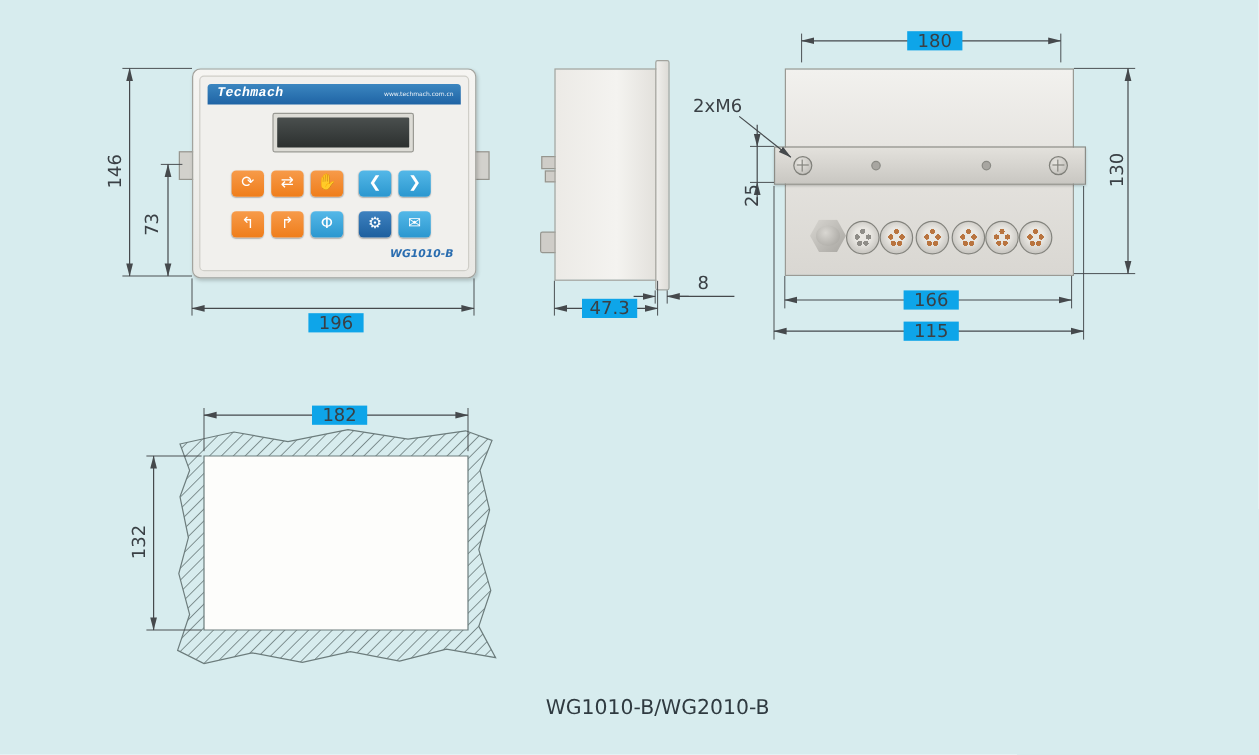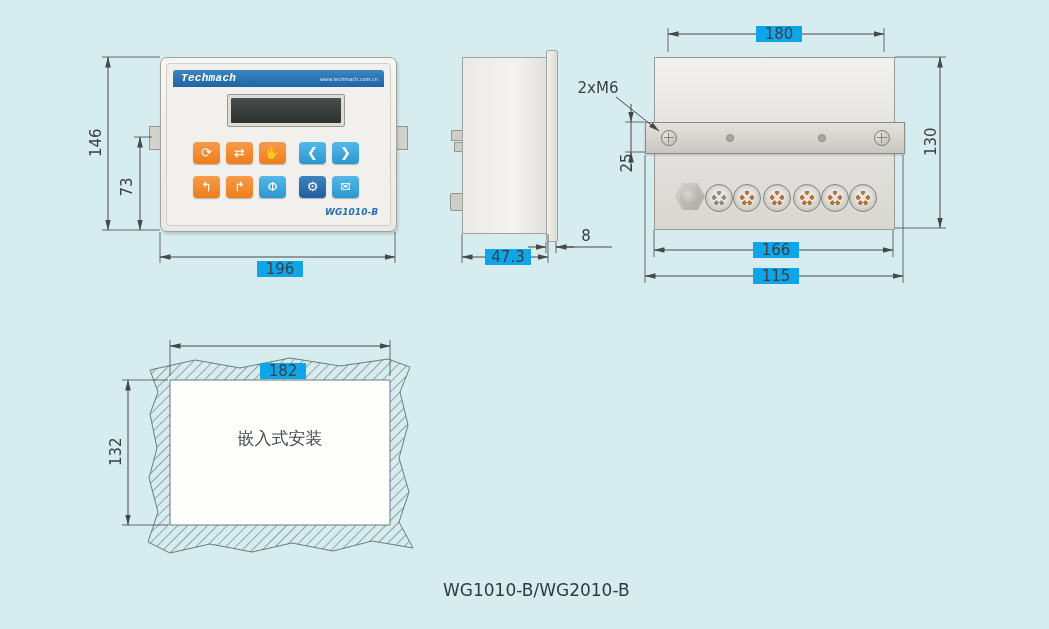--- a/index.html
+++ b/index.html
@@ -83,21 +83,21 @@
     background:linear-gradient(135deg,#d8d6d1,#a8a6a1);}
   .hex::after{content:"";position:absolute;inset:5px;border-radius:50%;
     background:radial-gradient(circle at 40% 35%,#d9d7d2,#a2a09b);}
   
   .cutout-svg{position:absolute;left:120px;top:335px;z-index:2;}
   .cutout-text{position:absolute;left:180px;top:425px;width:200px;text-align:center;
     font-size:17px;color:#474b4d;line-height:1.55;z-index:3;}
   
   .dims{position:absolute;left:0;top:0;z-index:5;pointer-events:none;}
   .caption{position:absolute;left:443px;top:580px;width:210px;font-size:17px;
-    color:#2f3a40;z-index:6;}
+    color:#2f3a40;text-align:center;z-index:6;}
 </style>
 </head>
 <body>
 
 <div class="canvas">
 
   <div class="ear" style="left:149px;"></div>
   <div class="ear" style="left:394px;"></div>
 
   <div class="front">
@@ -151,21 +151,20 @@
     <defs>
       <pattern id="hatch" patternUnits="userSpaceOnUse" width="7" height="7" patternTransform="rotate(45)">
         <line x1="0" y1="0" x2="0" y2="7" stroke="#5f6f6f" stroke-width="1.2"></line>
       </pattern>
     </defs>
     <rect x="50" y="45" width="220" height="145" fill="#fdfdfb"></rect>
     <path fill-rule="evenodd" fill="url(#hatch)" stroke="#6c7c7c" stroke-width="1" d="M30,35 L75,25 L120,33 L170,23 L220,31 L268,24 L290,32 L280,57 L288,90 L279,123 L289,157 L279,187 L293,213 L252,206 L213,216 L172,208 L132,217 L90,209 L50,218 L28,207 L38,177 L29,143 L37,113 L30,79 L38,57 Z
          M50,45 h220 v145 h-220 z"></path>
   </svg>
   <div class="cutout-text">
-    <div>嵌入式安装</div>
   </div>
 
   <svg class="dims" width="1049" height="629" viewBox="0 0 1049 629">
     <defs>
       <marker id="arr" orient="auto-start-reverse" markerWidth="12" markerHeight="8" refX="10.5" refY="4">
         <path d="M0,1.2 L11,4 L0,6.8 Z" fill="#45494c"></path>
       </marker>
     </defs>
     <g stroke="#45494c" stroke-width="0.8">
       <line x1="102" y1="57" x2="160" y2="57"></line>
@@ -220,18 +219,18 @@
   <span class="dim-label rot" style="left:113px;top:179px;width:28px;">73</span>
   <span class="dim-label bg" style="left:257px;top:249px;width:40px;margin-top:12px;">196</span>
   <span class="dim-label bg" style="left:485px;top:249px;width:40px;">47.3</span>
   <span class="dim-label" style="left:576px;top:228px;width:20px;">8</span>
   <span class="dim-label bg" style="left:756px;top:26px;width:40px;">180</span>
   <span class="dim-label rot" style="left:917px;top:134px;width:28px;">130</span>
   <span class="dim-label rot" style="left:613px;top:155px;width:28px;">25</span>
   <span class="dim-label" style="left:568px;top:80px;width:60px;">2xM6</span>
   <span class="dim-label bg" style="left:753px;top:242px;width:40px;">166</span>
   <span class="dim-label bg" style="left:753px;top:268px;width:40px;">115</span>
-  <span class="dim-label bg" style="left:260px;top:338px;width:40px;margin-top:25px;">182</span>
+  <span class="dim-label bg" style="left:260px;top:338px;width:40px;">182</span>
   <span class="dim-label rot" style="left:102px;top:444px;width:28px;">132</span>
 
   <span class="caption">WG1010-B/WG2010-B</span>
 
 </div>
 
 </body></html>

